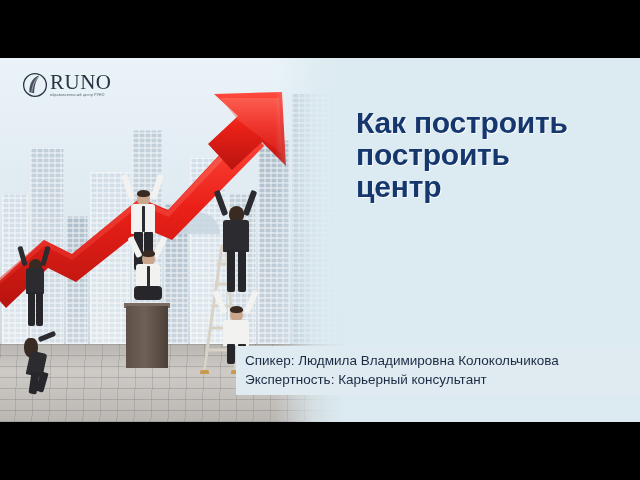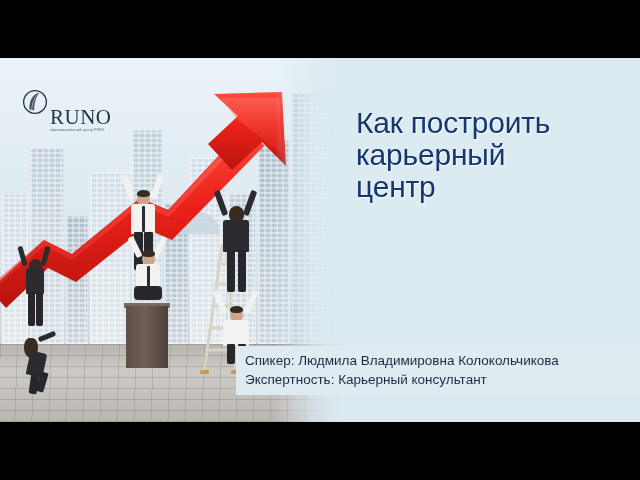--- a/index.html
+++ b/index.html
@@ -151,21 +151,21 @@
 
   
   #title {
     position: absolute;
     left: 356px;
     top: 49px;
     width: 280px;
     z-index: 40;
     color: #16366e;
     font-family: "Liberation Sans", sans-serif;
-    font-weight: normal;
+    font-weight: bold;
     font-size: 30px;
     line-height: 1.06;
     letter-spacing: -0.2px;
     text-shadow: 1px 1px 0 rgba(255,255,255,.85);
   }
   #title .ln { display: block; white-space: nowrap; }
 
   
   #banner {
     position: absolute;
@@ -195,21 +195,20 @@
   #logo-mark {
     width: 26px; height: 26px;
     flex: 0 0 26px;
   }
   #logo-text { display: flex; flex-direction: column; line-height: 1; }
   #logo-word {
     font-family: "Liberation Serif", serif;
     font-size: 21px;
     letter-spacing: 0.5px;
     color: #2a3440;
-    margin-top: 35px;
   }
   #logo-sub {
     font-family: "Liberation Sans", sans-serif;
     font-size: 3.4px;
     letter-spacing: .25px;
     color: #4a5562;
     margin-top: 1px;
     transform: scale(1,1.05);
     transform-origin: left top;
     white-space: nowrap;
@@ -358,21 +357,21 @@
         </g>
         <rect x="4" y="126" width="9" height="5" rx="2" fill="#c79a4e"></rect>
         <rect x="35" y="126" width="9" height="5" rx="2" fill="#c79a4e"></rect>
       </svg>
 
       <div id="photofade"></div>
     </div>
 
     <div id="title">
       <span class="ln">Как построить</span>
-      <span class="ln">карьерный</span>
+      <span class="ln">построить</span>
       <span class="ln">центр</span>
     </div>
 
     <div id="banner">
       <span class="ln">Спикер: Людмила Владимировна Колокольчикова</span>
       <span class="ln">Экспертность: Карьерный консультант</span>
     </div>
 
     <div id="logo">
       <svg id="logo-mark" viewBox="0 0 32 32">

